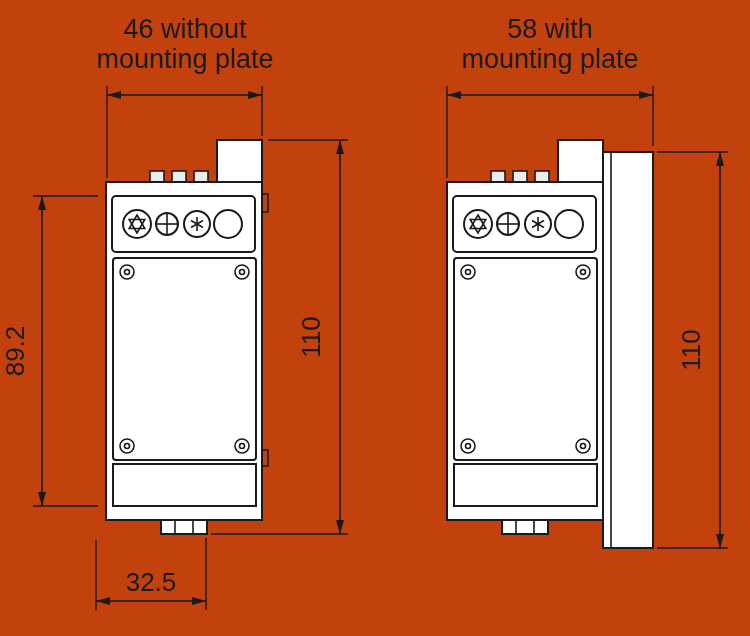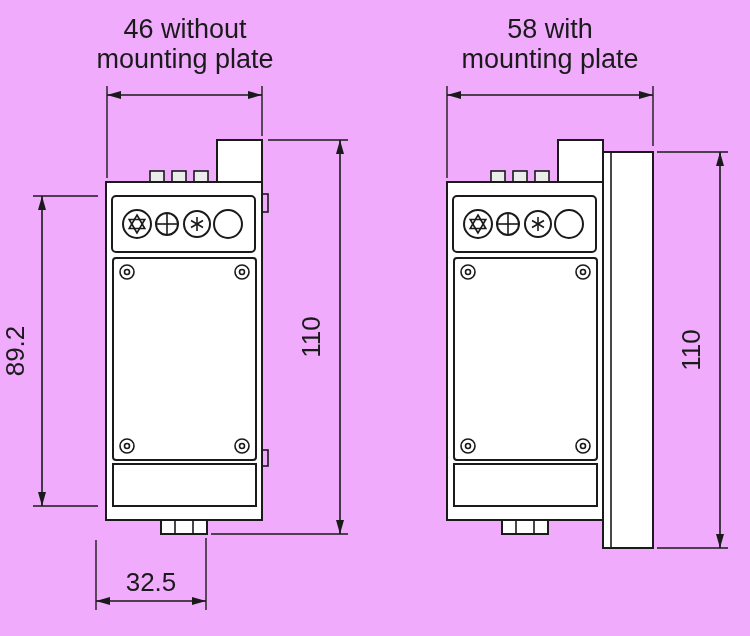--- a/index.html
+++ b/index.html
@@ -1,20 +1,20 @@
 <!DOCTYPE html>
 <html><head>
 <meta charset="utf-8">
 <style>
   html, body { margin: 0; padding: 0; background: #ffffff; }
   .canvas {
     position: relative;
     width: 750px;
     height: 636px;
-    background: #f0abfc;
+    background: #c2410c;
     overflow: hidden;
   }
   svg { display: block; }
   
   .part   { fill: #ffffff; stroke: #1a1a1a; stroke-width: 2;   stroke-linejoin: miter; }
   .tooth  { fill: #ececec; stroke: #1a1a1a; stroke-width: 1.6; }
   .detail { fill: none;    stroke: #1a1a1a; stroke-width: 1.6; }
   .detail2{ fill: none;    stroke: #1a1a1a; stroke-width: 2;   }
   .ext    { stroke: #1a1a1a; stroke-width: 1.4; }
   .dim    { stroke: #1a1a1a; stroke-width: 1.6; }

